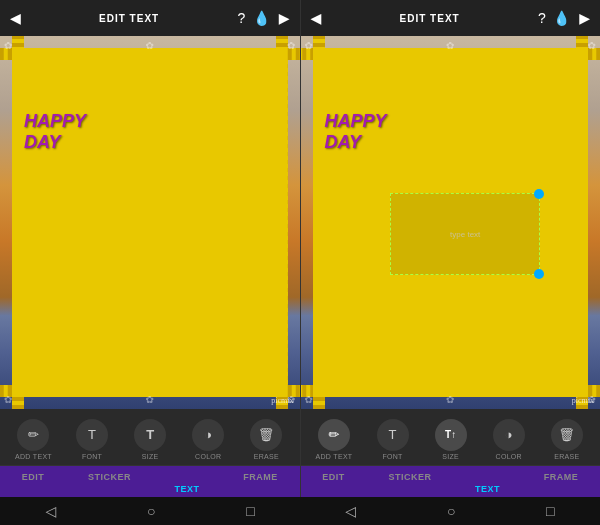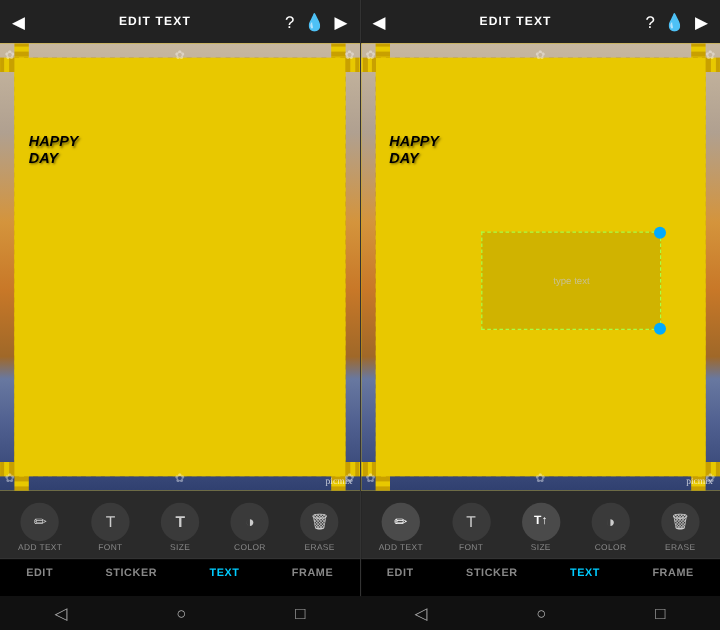--- a/index.html
+++ b/index.html
@@ -94,22 +94,22 @@
         repeating-linear-gradient(180deg, #c8a000 0px, #c8a000 4px, #e8c800 4px, #e8c800 8px) right;
       background-size: auto, auto 12px, auto 12px, 12px auto, 12px auto;
       background-repeat: no-repeat, repeat-x, repeat-x, repeat-y, repeat-y;
       background-position: center, top, bottom, left, right;
     }
 
     .happy-text {
       position: absolute;
       top: 20%;
       left: 8%;
-      color: #000000;
-      font-size: 12px;
+      color: #a21caf;
+      font-size: 18px;
       font-weight: bold;
       font-style: italic;
       text-shadow: 1px 1px 2px rgba(0,0,0,0.5);
       line-height: 1.2;
     }
 
     .picmix-watermark {
       position: absolute;
       bottom: 4px;
       right: 6px;
@@ -120,21 +120,20 @@
 
     
     .text-selection {
       position: absolute;
       top: 42%;
       left: 30%;
       width: 50%;
       height: 22%;
       border: 1.5px dashed #aaff44;
       background: rgba(0,0,0,0.1);
-      margin-left: 11px;
     }
 
     .text-selection-label {
       position: absolute;
       top: 50%;
       left: 50%;
       transform: translate(-50%, -50%);
       color: rgba(200,200,200,0.7);
       font-size: 8px;
       white-space: nowrap;
@@ -198,39 +197,40 @@
 
     .tool-label {
       color: #888;
       font-size: 7px;
       text-transform: uppercase;
       letter-spacing: 0.3px;
     }
 
     
     .bottom-nav {
-      background: #000000;
+      background: #4c1d95;
       display: flex;
       justify-content: space-around;
       padding: 6px 0 4px;
       border-top: 1px solid #333;
       height: 32px;
     }
 
     .nav-item {
       color: #888;
       font-size: 9px;
       font-weight: bold;
       text-transform: uppercase;
       letter-spacing: 0.5px;
       cursor: pointer;
     }
 
     .nav-item.active {
       color: #00ccff;
+      margin-top: 12px;
     }
 
     
     .system-nav {
       background: #111;
       display: flex;
       justify-content: space-around;
       align-items: center;
       padding: 5px 0;
       height: 28px;

